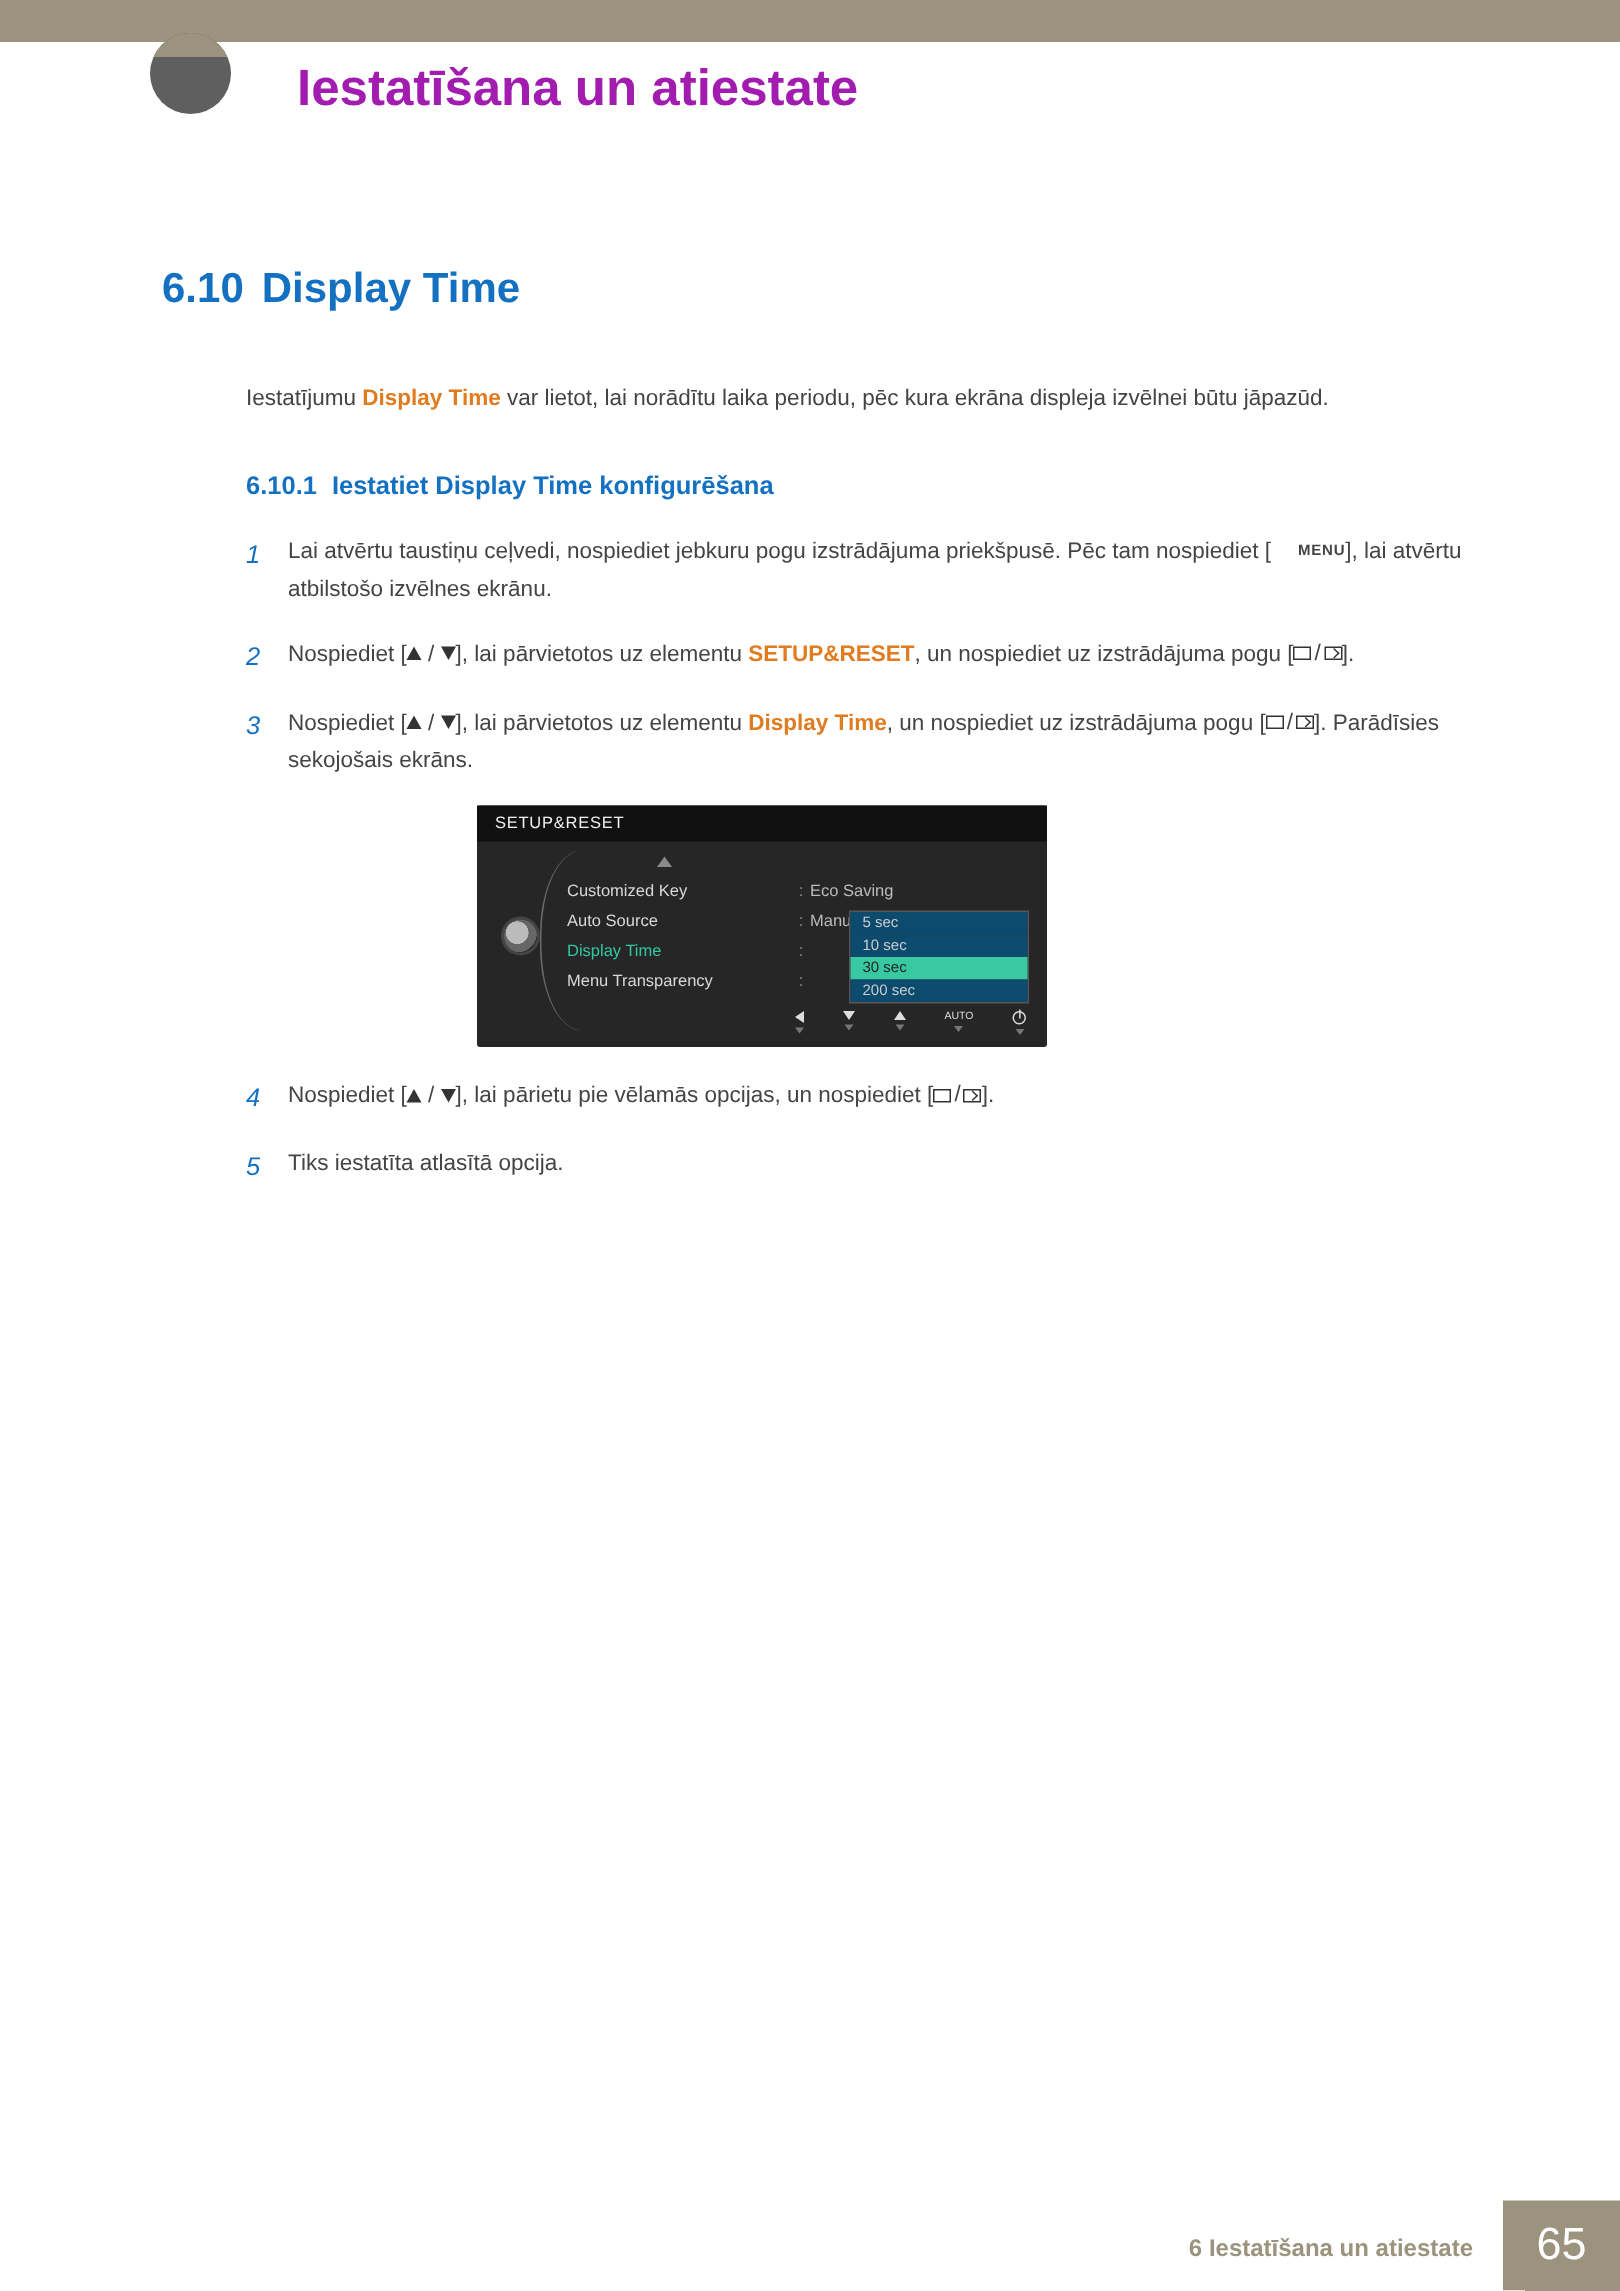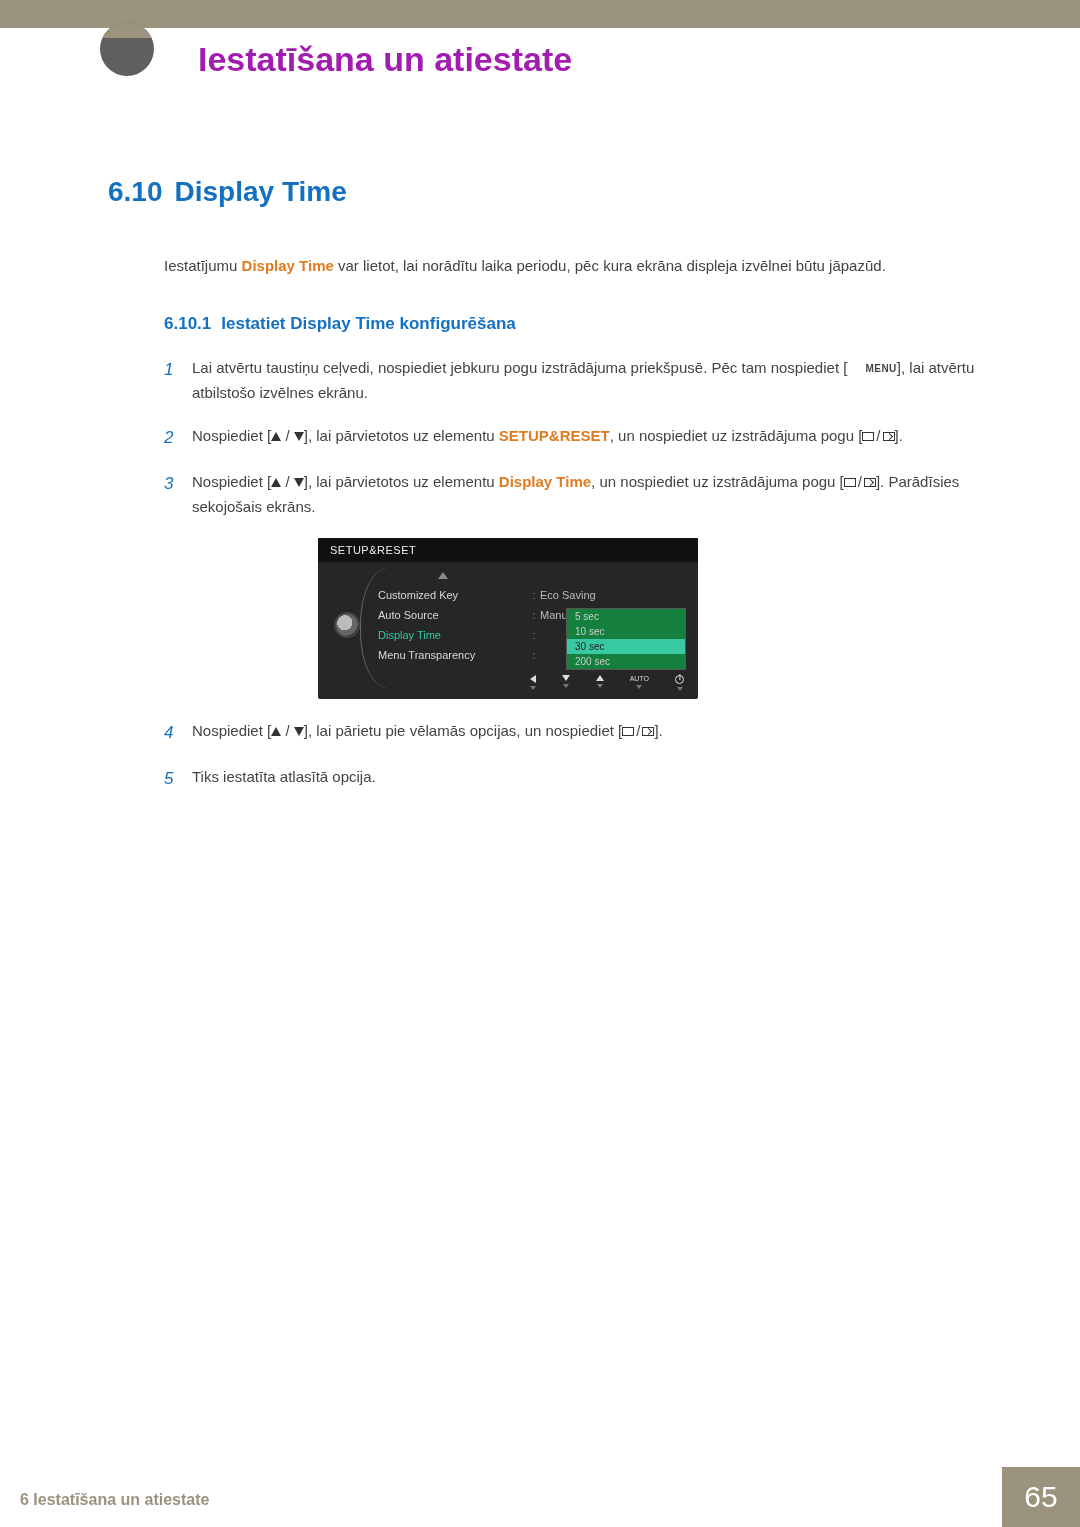--- a/index.html
+++ b/index.html
@@ -94,42 +94,42 @@
     position:absolute; left:-18px; top:-4px; width:28px; height:120px;
     border-left:1px solid #6a6a6a;
     border-radius: 40px 0 0 40px / 80px 0 0 80px;
   }
   .osd-row { display:flex; height:20px; align-items:center; }
   .osd-row .lbl { width:150px; }
   .osd-row .sep { width:12px; text-align:center; color:#888; }
   .osd-row .val { flex:1; color:#bbb; }
   .osd-row.active .lbl { color:#32c8a0; }
   .osd-dropdown { margin-left:162px; width:120px; background:#333; border:1px solid #555; }
-  .osd-dropdown .opt { padding:2px 8px; color:#ccc; font-size:10px; background:#15803d; }
+  .osd-dropdown .opt { padding:2px 8px; color:#ccc; font-size:10px; background:#0c4a6e; }
   .osd-dropdown .opt.sel { background:#38c9a2; color:#222; }
   .osd-up-tri { display:block; width:0; height:0; margin:0 auto 6px 60px;
     border-left:5px solid transparent; border-right:5px solid transparent; border-bottom:7px solid #8a8a8a; }
   .osd-footer { display:flex; justify-content:flex-end; gap:26px; padding:6px 14px 2px 0; }
   .osd-footer .fbtn { display:flex; flex-direction:column; align-items:center; gap:3px; font-size:8px; color:#999; }
   .osd-footer .mark { display:inline-block; width:0; height:0; }
   .m-left { border-top:4px solid transparent; border-bottom:4px solid transparent; border-right:6px solid #ddd; }
   .m-down { border-left:4px solid transparent; border-right:4px solid transparent; border-top:6px solid #ddd; }
   .m-up { border-left:4px solid transparent; border-right:4px solid transparent; border-bottom:6px solid #ddd; }
   .m-auto { width:auto; font-size:7px; color:#ddd; }
   .m-power { width:9px; height:9px; border:1.2px solid #ddd; border-radius:50%; position:relative; }
   .m-power::after { content:""; position:absolute; left:50%; top:-2px; width:1.2px; height:6px; background:#ddd; transform:translateX(-50%); }
   .osd-footer .tri-small { width:0; height:0; border-left:3px solid transparent; border-right:3px solid transparent; border-top:4px solid #777; }
 
   
   .page-footer {
     position:absolute;
-    left:0; right:0; bottom:0;
+    left:16px; right:0; bottom:0;
     height:60px;
     display:flex;
-    justify-content:space-between;
+    justify-content:flex-end;
   }
   .footer-text {
     align-self:flex-end;
     color:#9b937d;
     font-size:16px;
     padding: 18px 20px;
     font-weight:700;
   }
   .footer-num {
     background:#9b937d;

